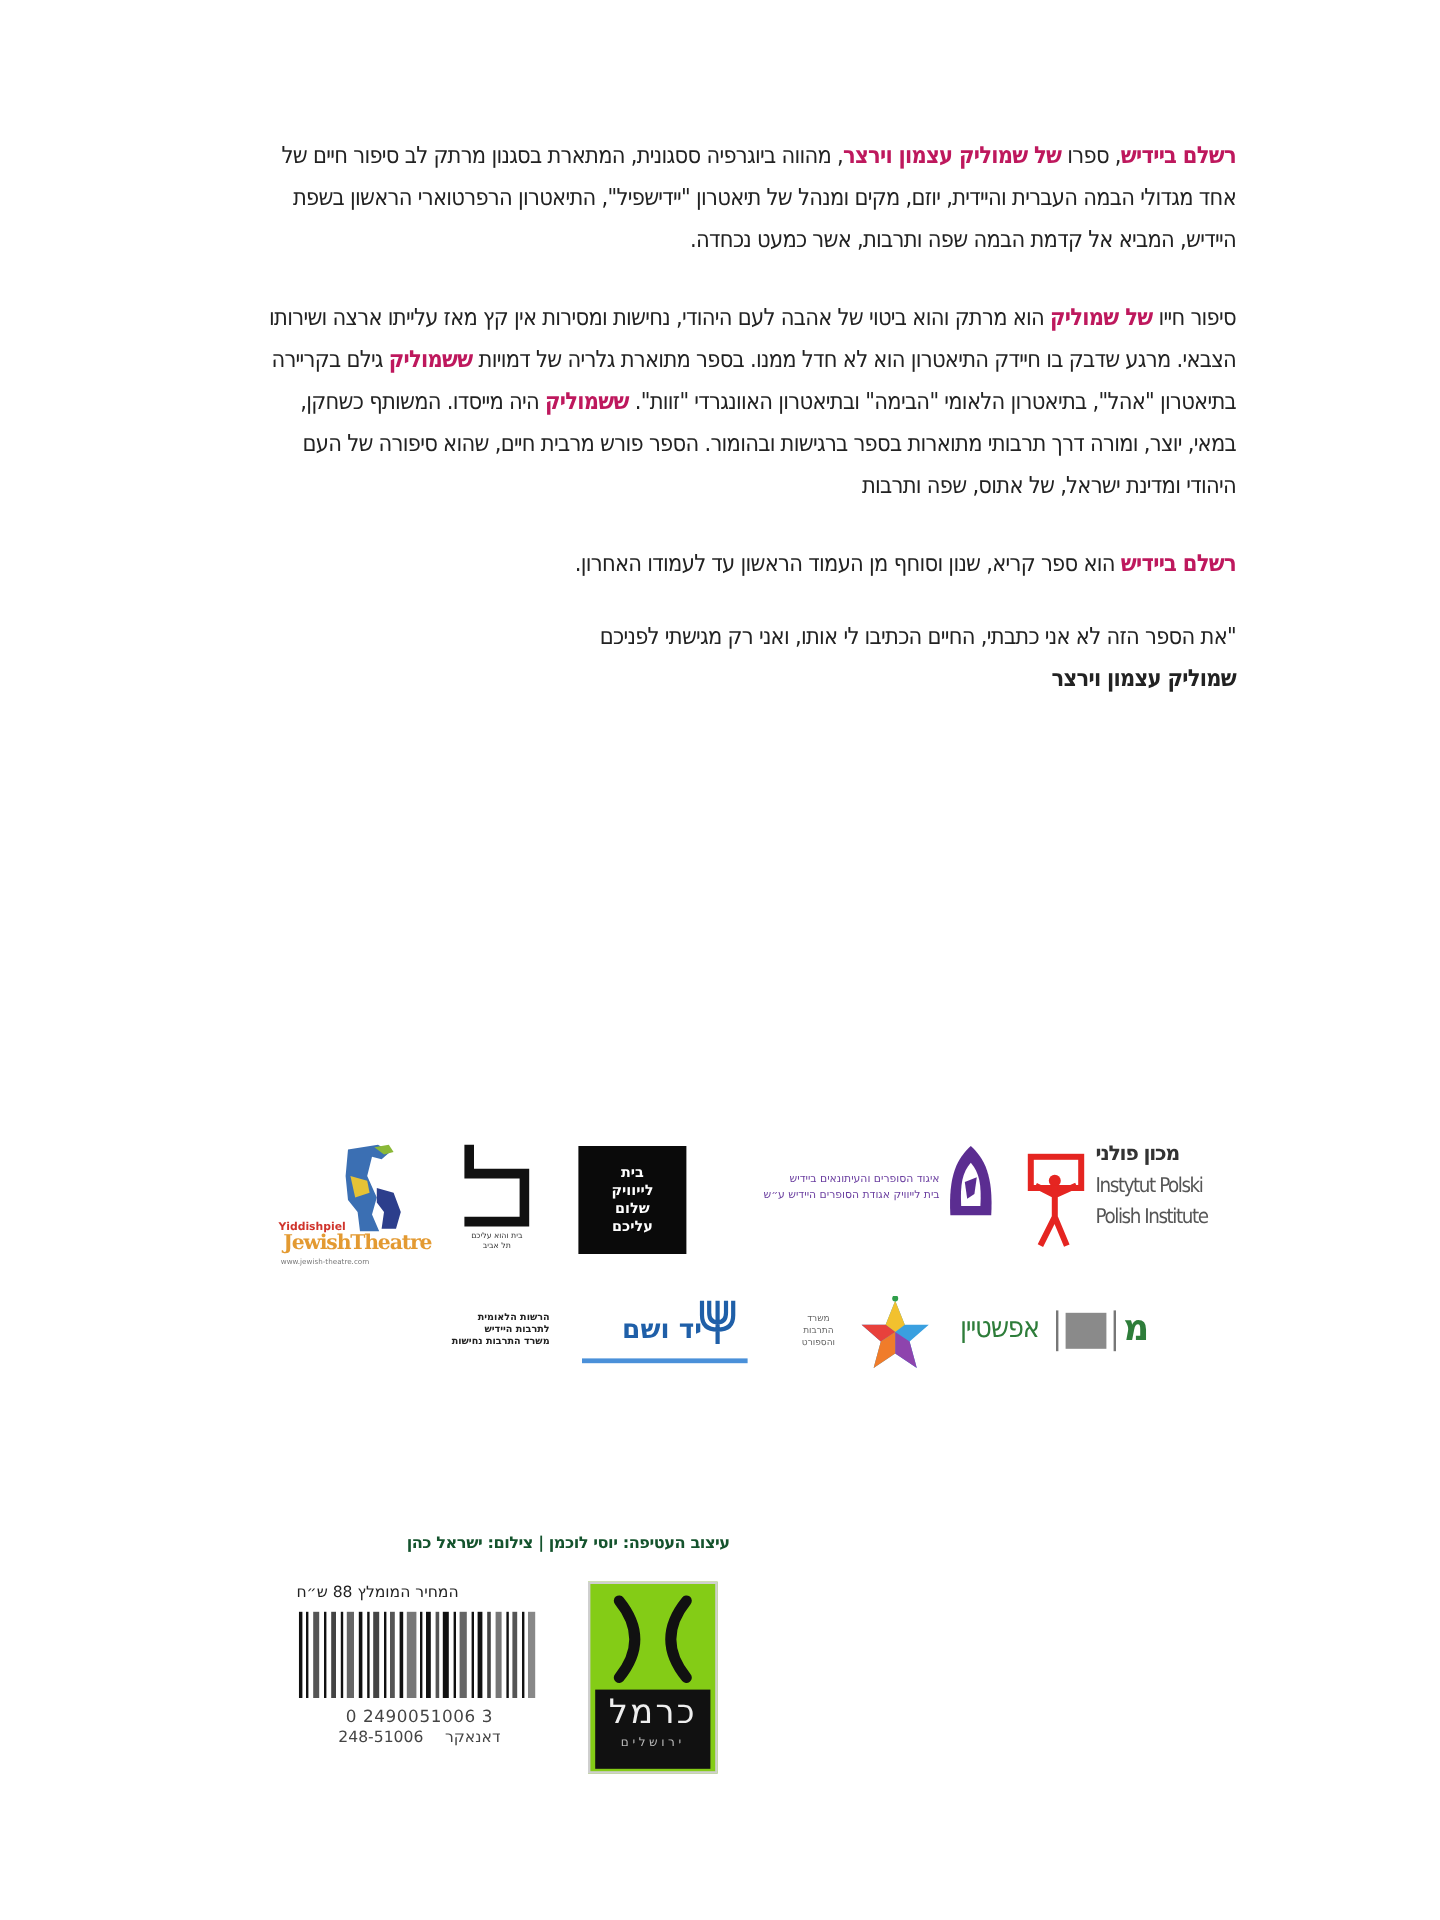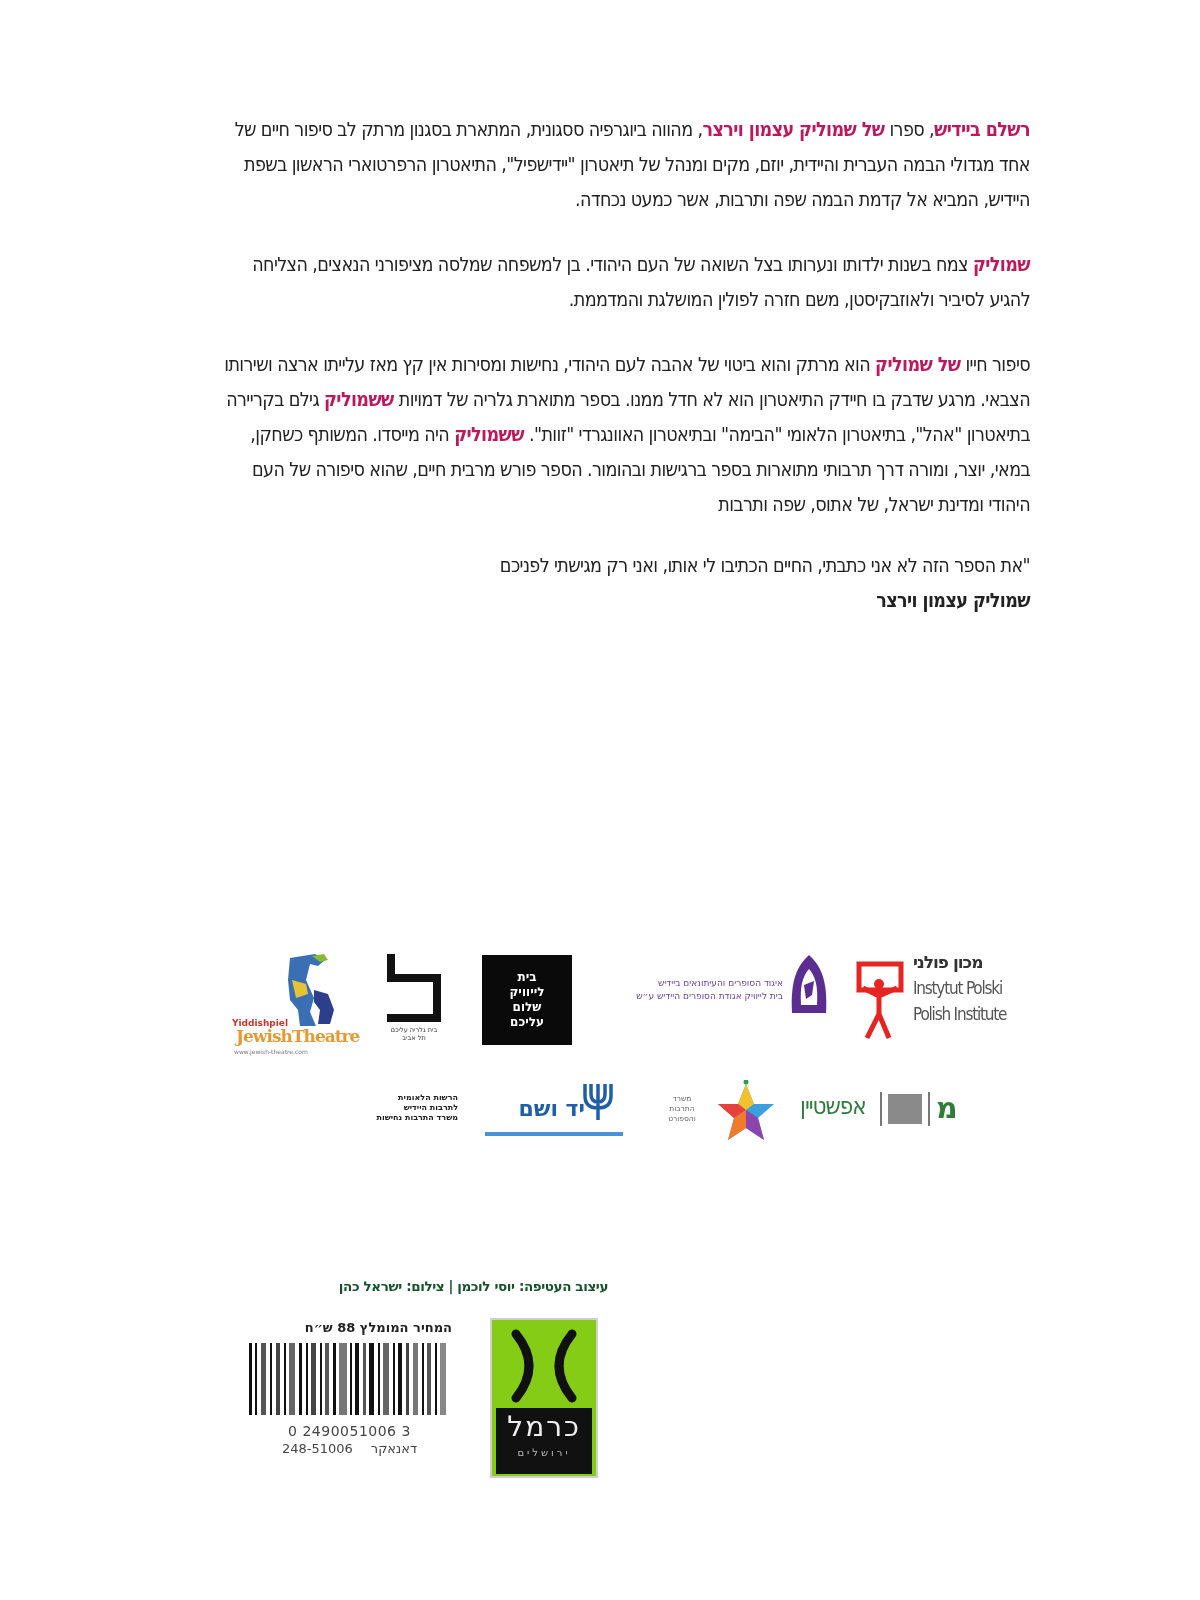--- a/index.html
+++ b/index.html
@@ -57,44 +57,44 @@
   .epstein { left: 800px; top: 1090px; width: 175px; height: 45px; }
   .epstein .a { position: absolute; left: 0; top: 2px; font-size: 24px; color: #2e7d3a; font-family: "DejaVu Sans Condensed", "DejaVu Sans", sans-serif; letter-spacing: -1px; direction: rtl; }
   .epstein .sep1 { position: absolute; left: 80px; top: 2px; width: 2px; height: 34px; background: #777; }
   .epstein .gray { position: absolute; left: 88px; top: 4px; width: 34px; height: 30px; background: #8a8a8a; }
   .epstein .sep2 { position: absolute; left: 128px; top: 2px; width: 2px; height: 34px; background: #777; }
   .epstein .mem { position: absolute; left: 136px; top: 0; font-size: 30px; color: #2e7d3a; font-weight: 700; }
 
   .credit { position: absolute; left: 248px; top: 1278px; width: 360px; direction: rtl; text-align: right; font-size: 13.5px; font-weight: 700; color: #14532d; letter-spacing: -0.4px; }
 
   .barcode-wrap { position: absolute; left: 247px; top: 1320px; width: 205px; }
-  .price { direction: rtl; text-align: right; font-size: 13px; font-weight: 700; color: #222; margin-bottom: 8px; }
+  .price { direction: rtl; text-align: left; font-size: 13px; font-weight: 400; color: #222; margin-bottom: 8px; }
   .bars { height: 72px; width: 200px; margin-left: 2px; }
   .ean { text-align: center; font-size: 14px; color: #444; margin-top: 4px; letter-spacing: 0.5px; }
   .catalog { display: flex; justify-content: center; gap: 18px; font-size: 13px; color: #444; margin-top: 2px; }
   .catalog .lbl { direction: rtl; }
 
   .carmel { position: absolute; left: 490px; top: 1318px; width: 108px; height: 160px; border: 2px solid #cfcfcf; background: #84cc16; }
   .carmel .mark { position: absolute; left: 10px; top: 8px; width: 84px; height: 76px; }
   .carmel .dark { position: absolute; left: 4px; top: 88px; width: 96px; height: 66px; background: #111; color: #eee; direction: rtl; text-align: center; }
   .carmel .dark .n { font-size: 28px; line-height: 38px; letter-spacing: 2px; }
   .carmel .dark .c { font-size: 10px; line-height: 14px; letter-spacing: 3px; color: #bbb; }
 </style>
 </head>
 <body>
 
 <div class="blurb">
   <p>
     <b>רשלם ביידיש</b><span>, ספרו </span><b>של שמוליק עצמון וירצר</b><span>, מהווה ביוגרפיה ססגונית, המתארת בסגנון מרתק לב סיפור חיים של אחד מגדולי הבמה העברית והיידית, יוזם, מקים ומנהל של תיאטרון "יידישפיל", התיאטרון הרפרטוארי הראשון בשפת היידיש, המביא אל קדמת הבמה שפה ותרבות, אשר כמעט נכחדה.</span>
   </p>
   <p>
-    <b>שמוליק</b><span> צמח בשנות ילדותו ונערותו בצל השואה של העם היהודי. בן למשפחה שמלסה מציפורני הנאצים, הצליחה להגיע לסיביר ולאוזבקיסטן, משם חזרה לפולין המושלגת והמדממת.</span>
+    <span>סיפור חייו </span><b>של שמוליק</b><span> הוא מרתק והוא ביטוי של אהבה לעם היהודי, נחישות ומסירות אין קץ מאז עלייתו ארצה ושירותו הצבאי. מרגע שדבק בו חיידק התיאטרון הוא לא חדל ממנו. בספר מתוארת גלריה של דמויות </span><b>ששמוליק</b><span> גילם בקריירה בתיאטרון "אהל", בתיאטרון הלאומי "הבימה" ובתיאטרון האוונגרדי "זוות". </span><b>ששמוליק</b><span> היה מייסדו. המשותף כשחקן, במאי, יוצר, ומורה דרך תרבותי מתוארות בספר ברגישות ובהומור. הספר פורש מרבית חיים, שהוא סיפורה של העם היהודי ומדינת ישראל, של אתוס, שפה ותרבות</span>
   </p>
   <p>
-    <span>סיפור חייו </span><b>של שמוליק</b><span> הוא מרתק והוא ביטוי של אהבה לעם היהודי, נחישות ומסירות אין קץ מאז עלייתו ארצה ושירותו הצבאי. מרגע שדבק בו חיידק התיאטרון הוא לא חדל ממנו. בספר מתוארת גלריה של דמויות </span><b>ששמוליק</b><span> גילם בקריירה בתיאטרון "אהל", בתיאטרון הלאומי "הבימה" ובתיאטרון האוונגרדי "זוות". </span><b>ששמוליק</b><span> היה מייסדו. המשותף כשחקן, במאי, יוצר, ומורה דרך תרבותי מתוארות בספר ברגישות ובהומור. הספר פורש מרבית חיים, שהוא סיפורה של העם היהודי ומדינת ישראל, של אתוס, שפה ותרבות</span>
+    <b>רשלם ביידיש</b><span> הוא ספר קריא, שנון וסוחף מן העמוד הראשון עד לעמודו האחרון.</span>
   </p>
   <div class="quote">
     <div>"את הספר הזה לא אני כתבתי, החיים הכתיבו לי אותו, ואני רק מגישתי לפניכם</div>
     <div class="quote-last">
       <span class="quote-sign">שמוליק עצמון וירצר</span>
     </div>
   </div>
 </div>
 
 <div class="logo yt">
@@ -107,21 +107,21 @@
   <span class="red">Yiddishpiel</span>
   <span class="name">JewishTheatre</span>
   <span class="url">www.jewish-theatre.com</span>
 </div>
 
 <div class="logo beit">
   <svg class="mark" viewBox="0 0 62 74">
     <path d="M4 2 L12 2 L12 22 L58 22 L58 70 L4 70 L4 62 L50 62 L50 30 L4 30 Z" fill="#111"></path>
   </svg>
   <div class="cap">
-    <div>בית גלריה עליכם</div>
+    <div>בית והוא עליכם</div>
     <div>תל אביב</div>
   </div>
 </div>
 
 <div class="logo blackbox">
   <span>בית</span>
   <span>לייוויק</span>
   <span>שלום</span>
   <span>עליכם</span>
 </div>

